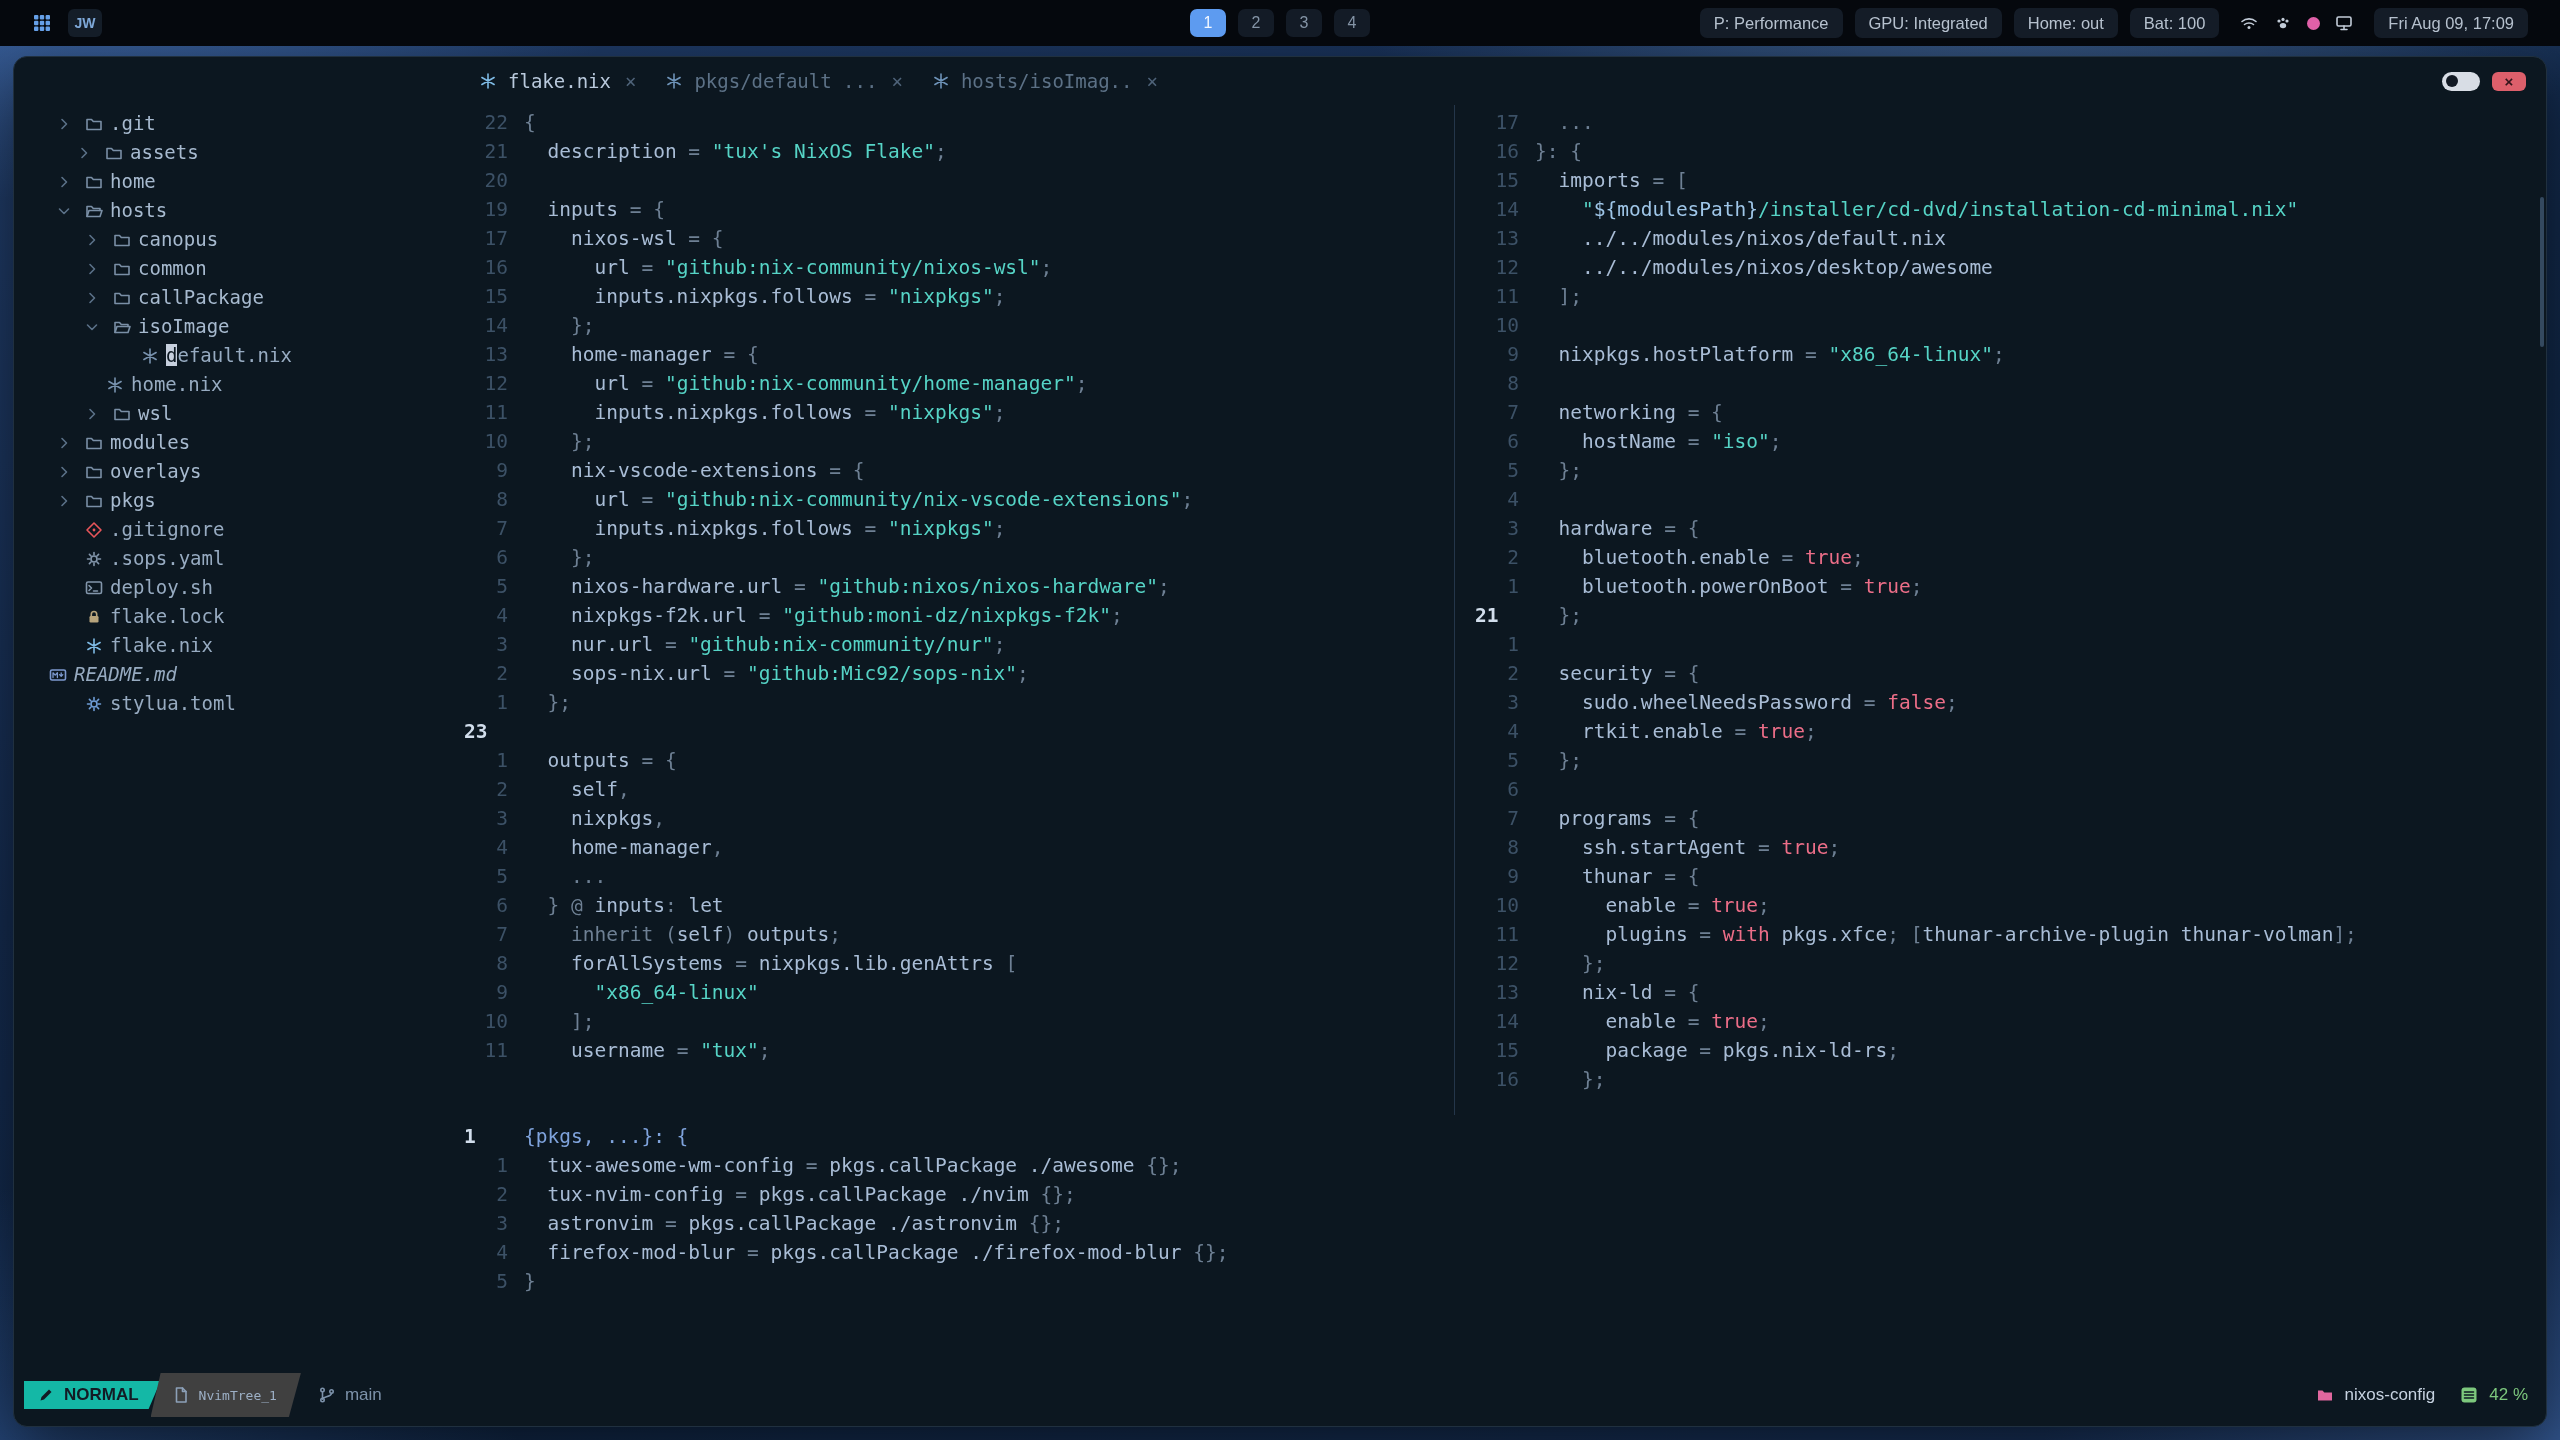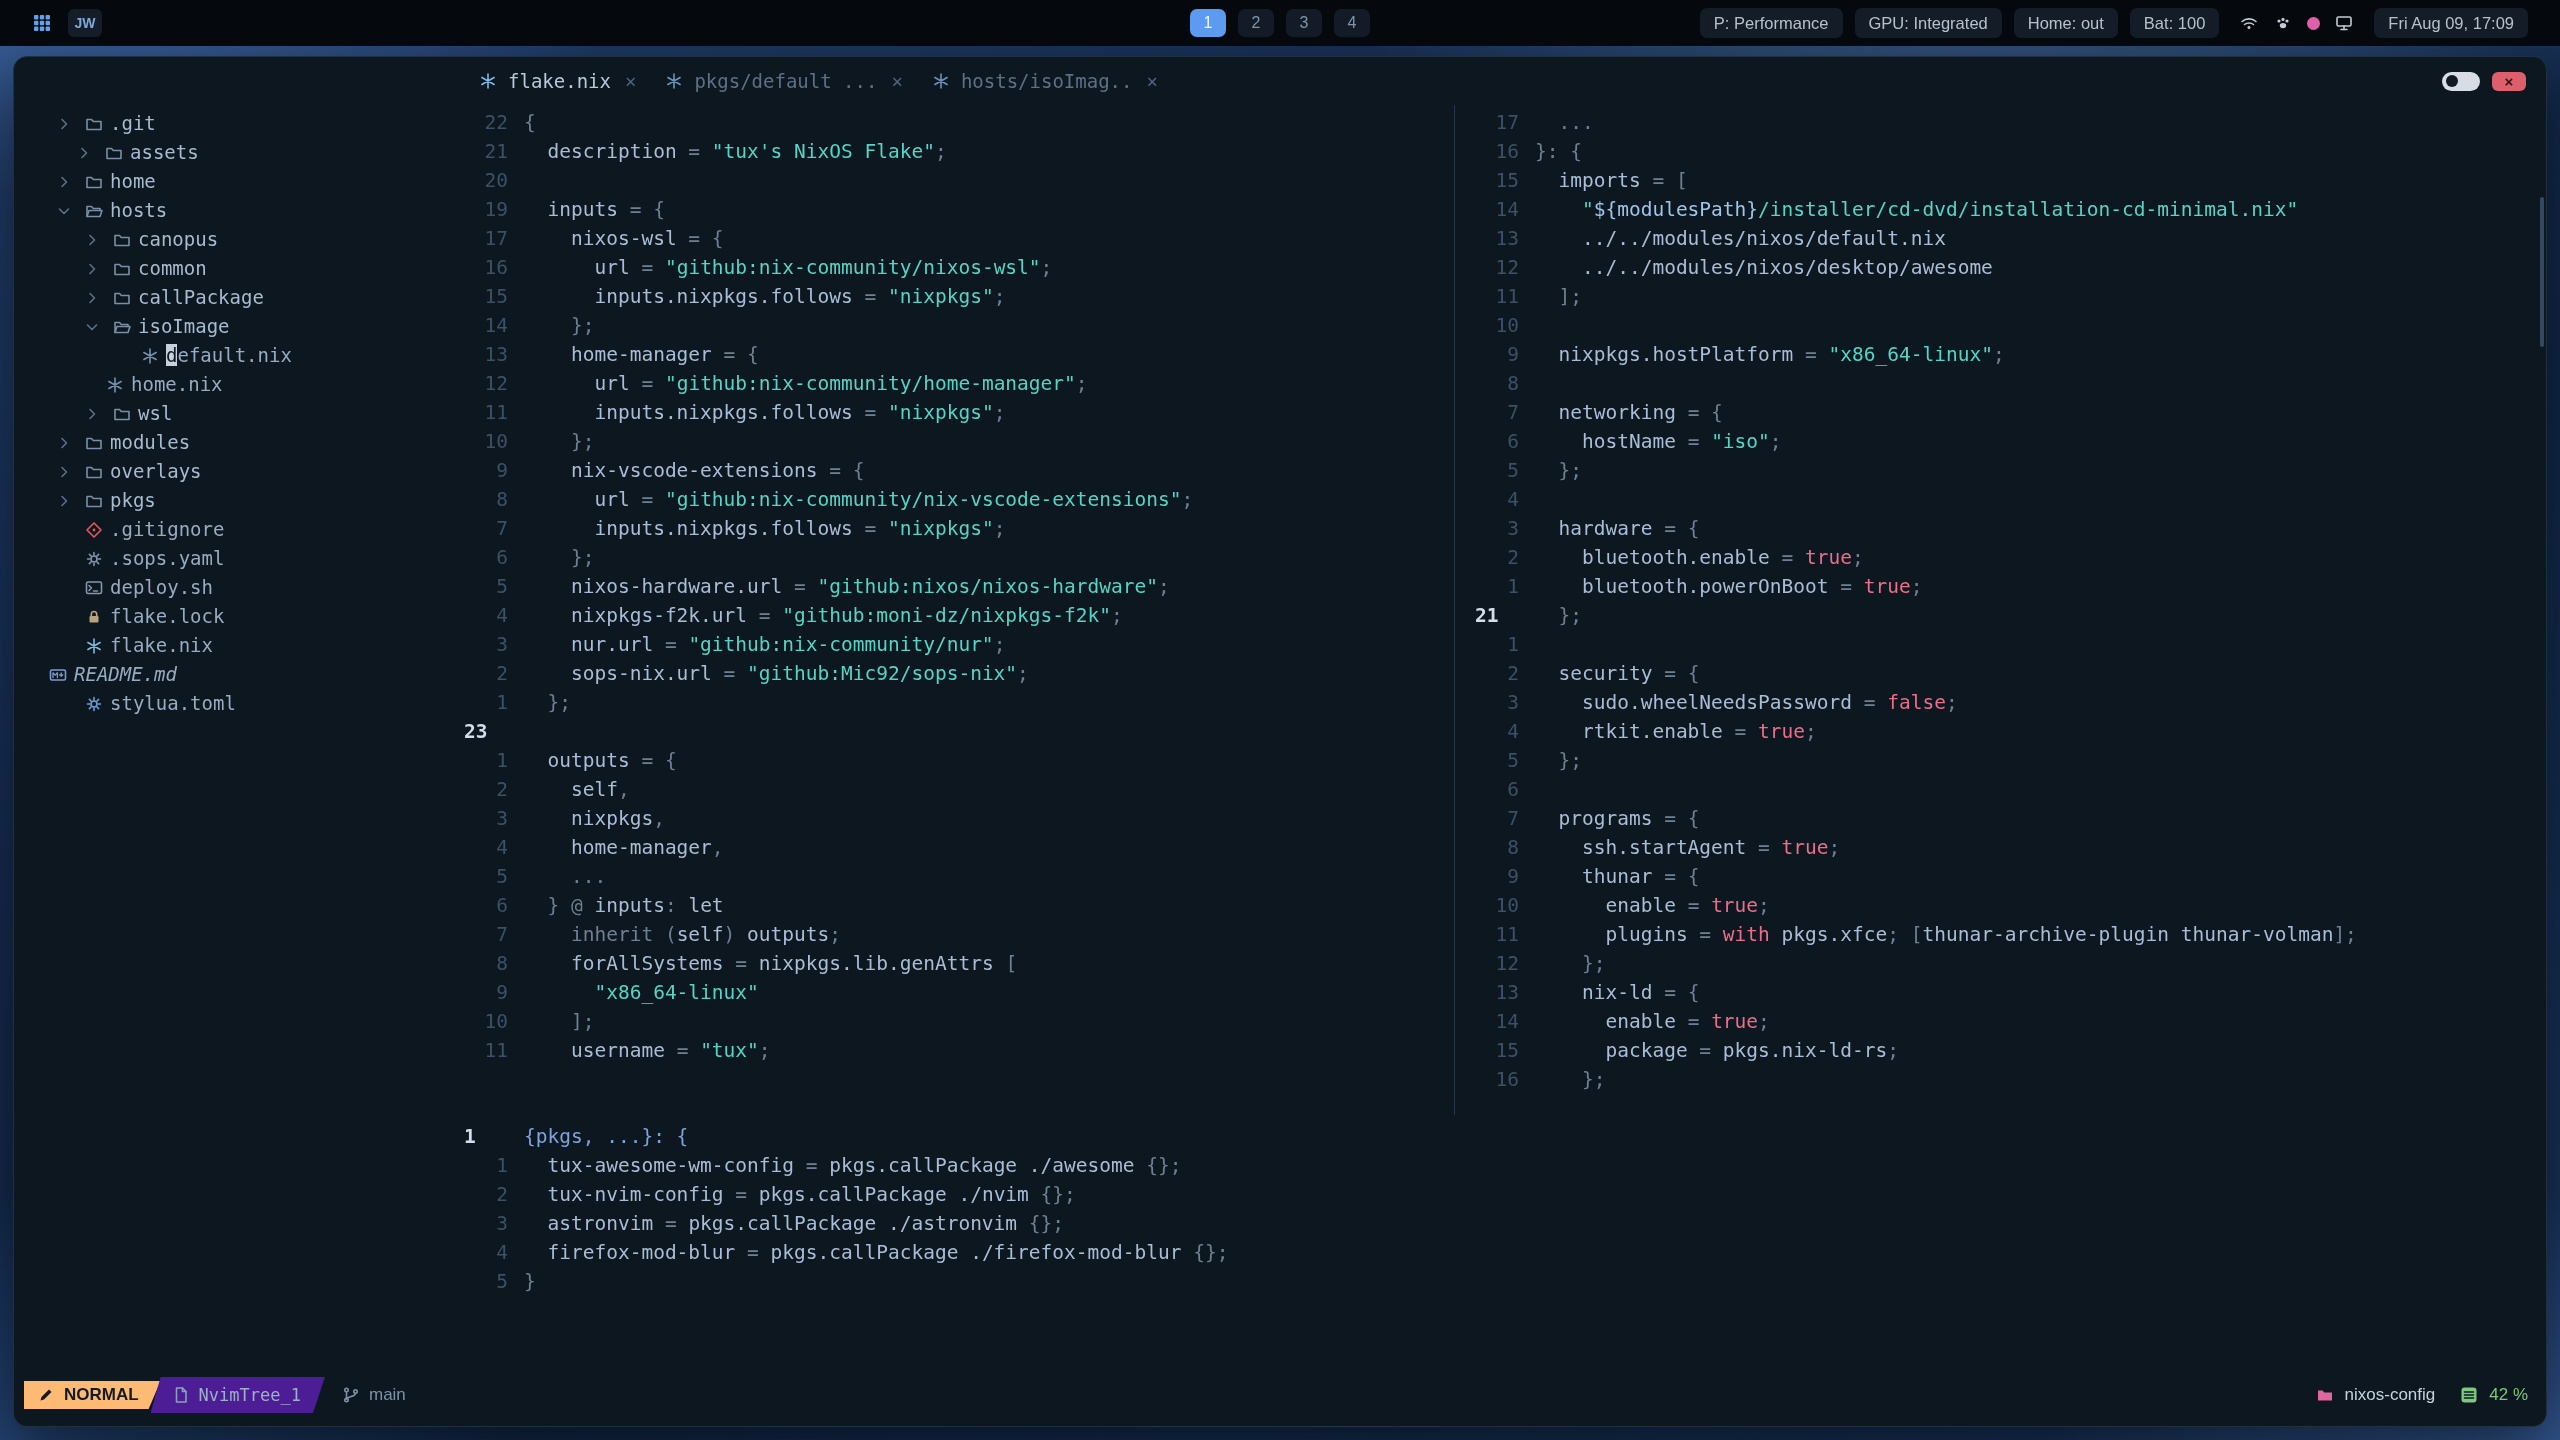--- a/index.html
+++ b/index.html
@@ -66,22 +66,22 @@
   #split-right{flex:1;padding-left:14px;min-width:0}
   .split-bottom{flex:1;padding-top:7px}
   .cl{display:flex;height:29px;align-items:center}
   .ln{display:inline-block;width:50px;text-align:right;margin-right:16px;color:#3c5166;flex:none}
   .ln.cur{text-align:left;padding-left:6px;color:#d2deec;font-weight:700}
   .code{white-space:pre}
   .tok-t{color:#a9bdd6}.tok-p{color:#6e8094}.tok-s{color:#56d4c6}.tok-k{color:#ec6e88}.tok-b{color:#7fa3dc}.tok-v{color:#9fc6e8}
 
   
   .statusline{height:28px;display:flex;align-items:center;padding:0 18px 0 10px;font-size:17px;flex:none}
-  .sl-mode{background:#fdba74;color:#131a24;font-weight:700;height:28px;display:flex;align-items:center;gap:8px;padding:0 22px 0 12px;clip-path:polygon(0 0,100% 0,calc(100% - 12px) 100%,0 100%)}
-  .sl-buffer{background:#4c1d95;color:#9db0c6;height:36px;display:flex;align-items:center;gap:8px;padding:0 24px 0 20px;margin-left:-10px;clip-path:polygon(10px 0,100% 0,calc(100% - 12px) 100%,0 100%);font-family:"DejaVu Sans Mono",monospace;font-size:17px}
+  .sl-mode{background:#14b8a6;color:#131a24;font-weight:700;height:28px;display:flex;align-items:center;gap:8px;padding:0 22px 0 12px;clip-path:polygon(0 0,100% 0,calc(100% - 12px) 100%,0 100%)}
+  .sl-buffer{background:#404040;color:#9db0c6;height:44px;display:flex;align-items:center;gap:8px;padding:0 24px 0 20px;margin-left:-10px;clip-path:polygon(10px 0,100% 0,calc(100% - 12px) 100%,0 100%);font-family:"DejaVu Sans Mono",monospace;font-size:13px}
   .sl-branch{margin-left:16px;display:flex;align-items:center;gap:8px;color:#7d92aa}
   .sl-right{margin-left:auto;display:flex;align-items:center;gap:24px}
   .sl-project{display:flex;align-items:center;gap:10px;color:#c6d2e0}
   .sl-project .icon{color:#e0679e}
   .sl-scroll{display:flex;align-items:center;gap:10px;color:#7dc87d}
   .sl-scroll .icon{color:#7dc87d}
 
   .scrollthumb{position:absolute;right:2px;top:140px;width:4px;height:150px;border-radius:2px;background:#34495f}
 </style>
 </head>

